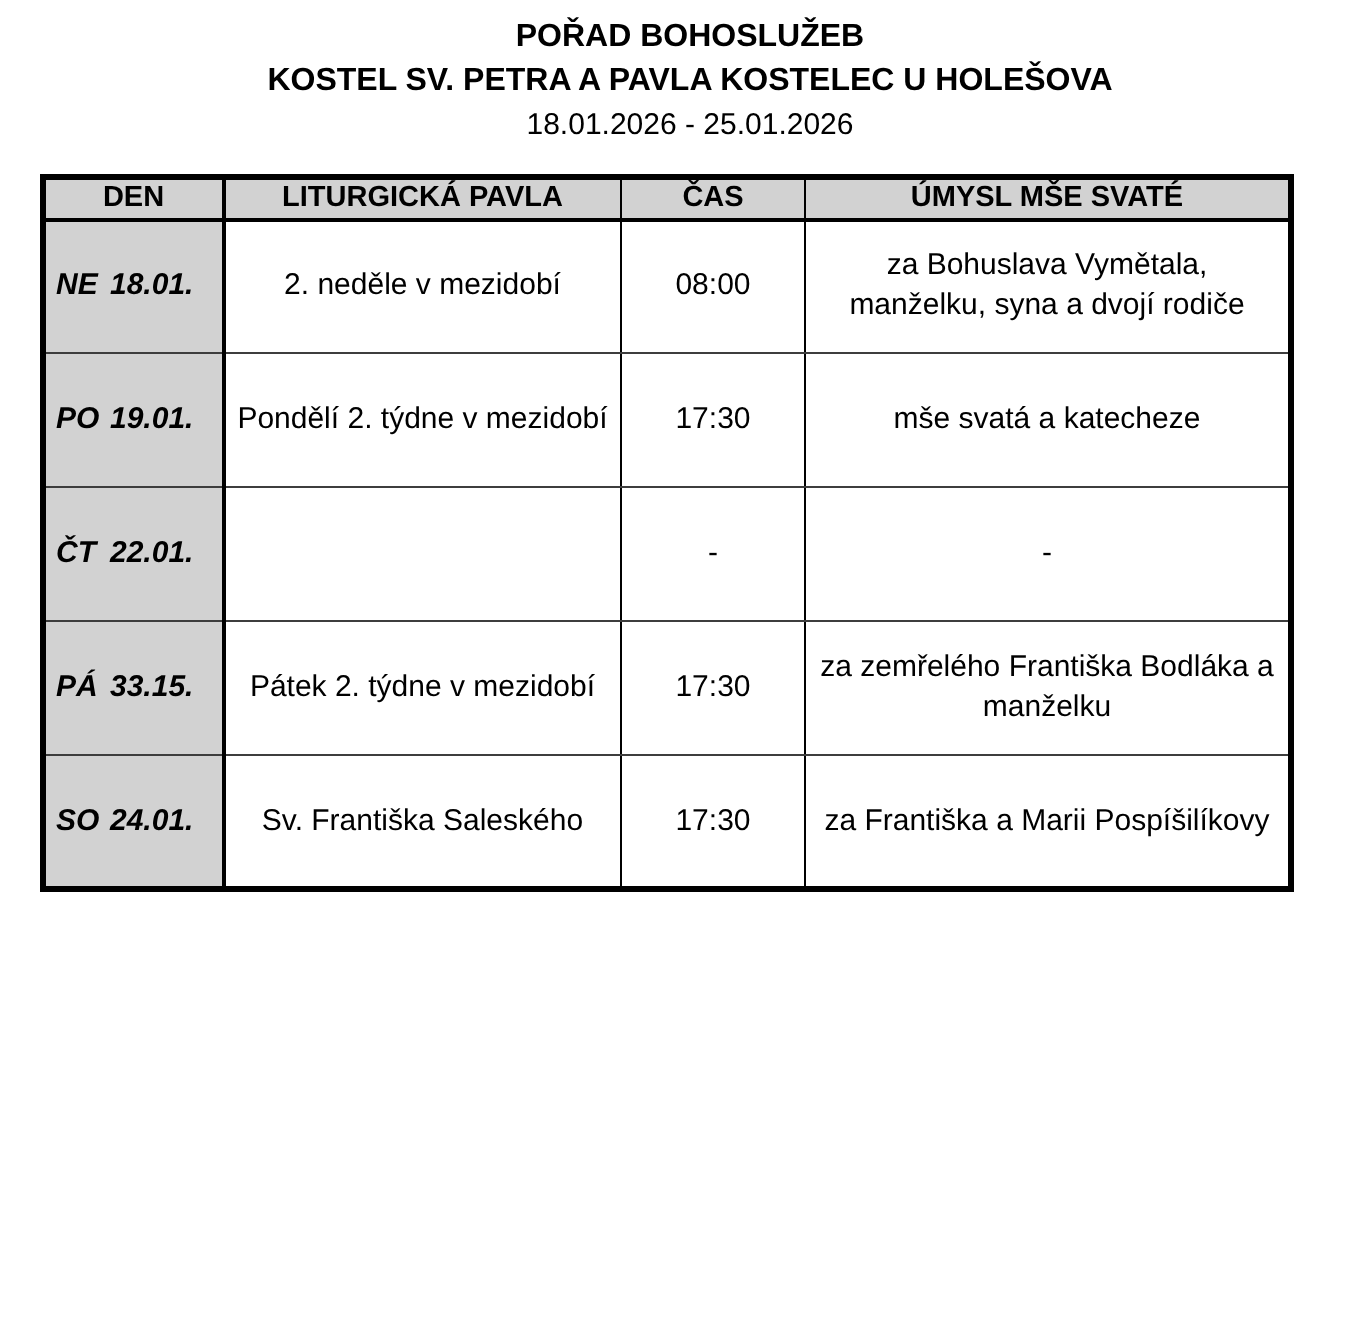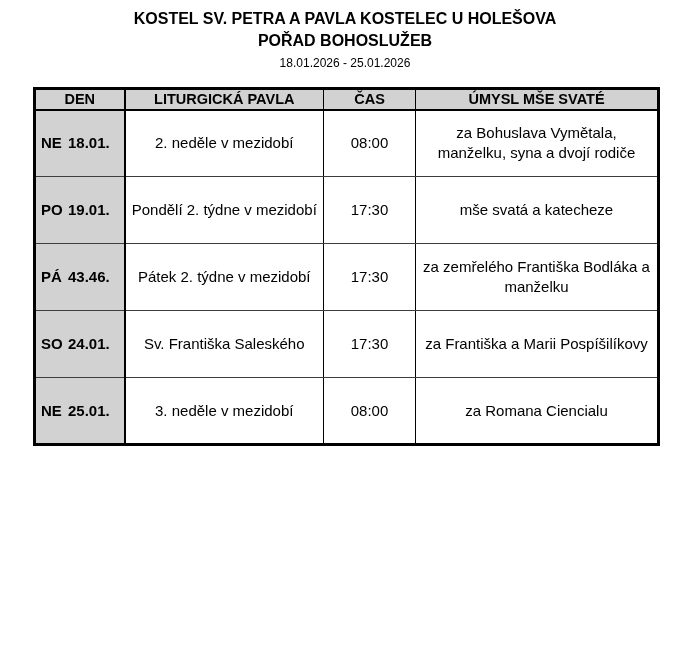--- a/index.html
+++ b/index.html
@@ -21,28 +21,28 @@
     margin-left: 33px;
     padding-top: 8px;
     text-align: center;
   }
   .title-line {
     font-weight: bold;
     font-size: 16px;
     line-height: 22px;
   }
   .date-line {
-    font-size: 12px;
+    font-size: 15px;
     line-height: 22px;
   }
   table.schedule {
     border-collapse: collapse;
     table-layout: fixed;
     width: 624px;
-    margin-left: 33px;
+    margin-left: 20px;
     margin-top: 13px;
     border: 3px solid var(--border, #000000);
   }
   col.c-den   { width: 90px; }
   col.c-cel   { width: 199px; }
   col.c-cas   { width: 92px; }
   col.c-umysl { width: 243px; }
   thead tr { height: 21px; }
   th {
     background: var(--header-bg, #d2d2d2);
@@ -67,34 +67,35 @@
     padding: 2px 5px;
     overflow: hidden;
   }
   th.den, td.den { border-right: 2px solid var(--border, #000000); }
   td.den {
     background: var(--day-col-bg, #d2d2d2);
     font-weight: bold;
     text-align: left;
     padding-left: 5px;
     white-space: nowrap;
+    font-style: italic;
   }
   td.den .abbr {
     display: inline-block;
     width: 27px;
   }
 </style>
 </head>
 <body>
 
 <div class="page">
 
   <div class="titles">
+    <div class="title-line">POŘAD BOHOSLUŽEB</div>
     <div class="title-line">KOSTEL SV. PETRA A PAVLA KOSTELEC U HOLEŠOVA</div>
-    <div class="title-line">POŘAD BOHOSLUŽEB</div>
     <div class="date-line">18.01.2026 - 25.01.2026</div>
   </div>
 
   <table class="schedule">
     <colgroup>
       <col class="c-den">
         <col class="c-cel">
         <col class="c-cas">
         <col class="c-umysl">
     </colgroup>
@@ -113,33 +114,33 @@
         <td class="time">08:00</td>
         <td class="int">za Bohuslava Vymětala, manželku, syna a dvojí rodiče</td>
       </tr>
       <tr>
         <td class="den"><span class="abbr">PO</span><span class="ddate">19.01.</span></td>
         <td class="cel">Pondělí 2. týdne v mezidobí</td>
         <td class="time">17:30</td>
         <td class="int">mše svatá a katecheze</td>
       </tr>
       <tr>
-        <td class="den"><span class="abbr">PÁ</span><span class="ddate">43.46.</span></td>
+        <td class="den"><span class="abbr">ČT</span><span class="ddate">22.01.</span></td>
+        <td class="cel"></td>
+        <td class="time">-</td>
+        <td class="int">-</td>
+      </tr>
+      <tr>
+        <td class="den"><span class="abbr">PÁ</span><span class="ddate">33.15.</span></td>
         <td class="cel">Pátek 2. týdne v mezidobí</td>
         <td class="time">17:30</td>
         <td class="int">za zemřelého Františka Bodláka a manželku</td>
       </tr>
       <tr>
         <td class="den"><span class="abbr">SO</span><span class="ddate">24.01.</span></td>
         <td class="cel">Sv. Františka Saleského</td>
         <td class="time">17:30</td>
         <td class="int">za Františka a Marii Pospíšilíkovy</td>
       </tr>
-      <tr>
-        <td class="den"><span class="abbr">NE</span><span class="ddate">25.01.</span></td>
-        <td class="cel">3. neděle v mezidobí</td>
-        <td class="time">08:00</td>
-        <td class="int">za Romana Ciencialu</td>
-      </tr>
     </tbody>
   </table>
 
 </div>
 
 </body></html>

